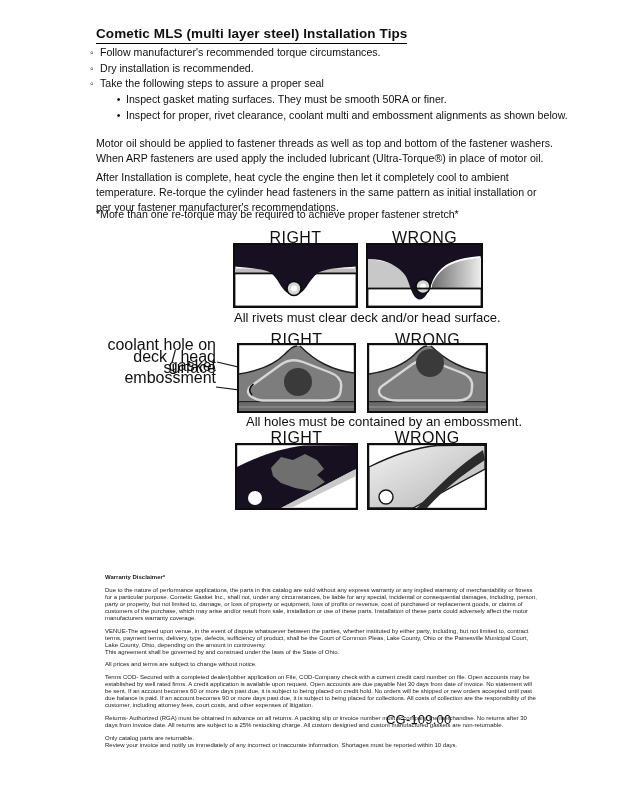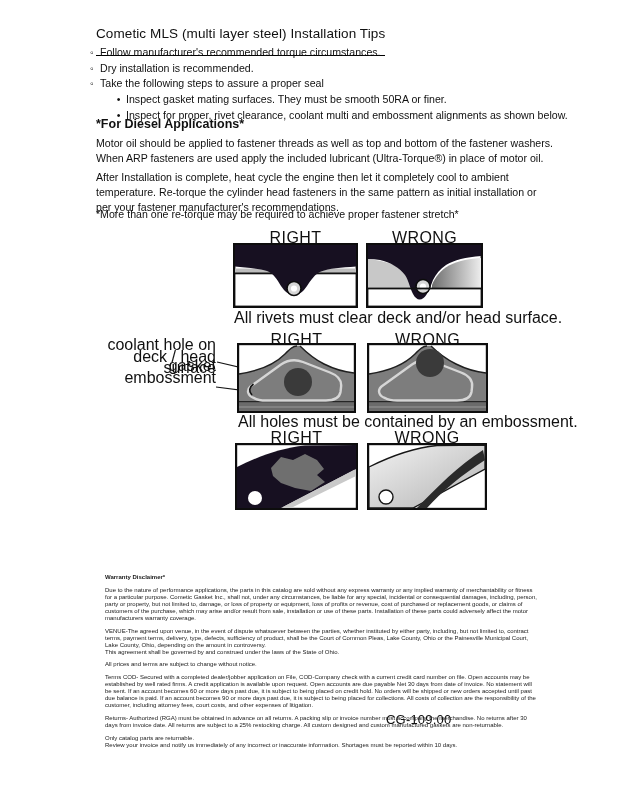--- a/index.html
+++ b/index.html
@@ -2,32 +2,32 @@
 <html><head>
 <meta charset="utf-8">
 <style>
   html,body{margin:0;padding:0;background:#ffffff;}
   #page{
     position:relative;width:618px;height:800px;background:#ffffff;overflow:hidden;
     font-family:"Liberation Sans","DejaVu Sans",sans-serif;color:#101010;
   }
   .abs{position:absolute;}
   .title{
-    font-size:13.5px;font-weight:normal;letter-spacing:.1px;
-    border-bottom:1.6px solid #000;padding-bottom:14px;white-space:nowrap;text-align:center;
+    font-size:13.5px;font-weight:bold;letter-spacing:.1px;
+    border-bottom:1.6px solid #000;padding-bottom:2px;white-space:nowrap;text-align:center;
   }
   .tips{display:flex;flex-direction:column;}
   .tip-row{display:flex;gap:4px;font-size:10.6px;line-height:15.7px;white-space:nowrap;}
   .tip-row .marker{flex:none;width:8px;text-align:center;}
   .tip-row.sub{padding-left:27px;}
   .tip-row.sub .marker{width:7px;}
   .section-heading{font-size:12.5px;font-weight:bold;white-space:nowrap;}
   .body-text{font-size:10.6px;line-height:15px;}
   .hdr{font-size:16px;letter-spacing:.4px;text-align:center;white-space:nowrap;}
-  .cap{font-size:16px;line-height:11.8px;white-space:nowrap;text-align:right;}
+  .cap{font-size:13px;line-height:11.8px;white-space:nowrap;text-align:right;}
   .prewrap{white-space:pre-line;}
   .callout{font-size:16px;line-height:11.6px;text-align:right;}
   .fig-box{display:block;}
   .legal{font-size:6px;line-height:7.1px;color:#1a1a1a;}
   .legal .lg-h{font-weight:bold;margin:0 0 5.5px 0;}
   .legal p{margin:0 0 5.5px 0;}
   .page-num{font-size:13px;letter-spacing:.2px;white-space:nowrap;}
 </style>
 </head>
 <body>
@@ -52,21 +52,20 @@
     <div class="tip-row sub">
       <span class="marker">•</span>
       <span>Inspect gasket mating surfaces.  They must be smooth 50RA or finer.</span>
     </div>
     <div class="tip-row sub">
       <span class="marker">•</span>
       <span>Inspect for proper, rivet clearance, coolant multi and embossment alignments as shown below.</span>
     </div>
   </div>
 
-  <div class="abs section-heading" style="left:96px;top:117px;">*For Diesel Applications*</div>
   <div class="abs body-text" style="left:96px;top:136px;width:466px;">Motor oil should be applied to fastener threads as well as top and bottom of the fastener washers. When ARP fasteners are used apply the included lubricant (Ultra-Torque®) in place of motor oil.</div>
   <div class="abs body-text" style="left:96px;top:170px;width:452px;">After Installation is complete, heat cycle the engine then let it completely cool to ambient temperature. Re-torque the cylinder head fasteners in the same pattern as initial installation or per your fastener manufacturer's recommendations.</div>
   <div class="abs body-text" style="left:96px;top:207px;width:466px;">*More than one re-torque may be required to achieve proper fastener stretch*</div>
 
   <div class="abs" style="left:0;top:229px;width:618px;height:100px;">
     <div class="abs hdr" style="left:233px;top:0;width:125px;">RIGHT</div>
     <div class="abs hdr" style="left:366px;top:0;width:117px;">WRONG</div>
 
     <svg class="abs fig-box" style="left:233px;top:14px;" width="125" height="65" viewBox="0 0 125 65">
       <rect x="1.2" y="1.2" width="122.6" height="62.6" fill="#ffffff" stroke="#0d0d0d" stroke-width="2.4"></rect>
@@ -127,21 +126,21 @@
       <path d="M2,31 C22,28 38,21 48,11 C53,6 56,3 60,3 L64,3 C68,7 77,15 89,21 C99,26 110,29 119,30 L119,68 L2,68 Z" fill="#7d7d7d"></path>
       <path d="M2,31 C22,28 38,21 48,11 C53,6 56,3 60,3" fill="none" stroke="#1f1f1f" stroke-width="1.4"></path>
       <path d="M64,3 C68,7 77,15 89,21 C99,26 110,29 119,30" fill="none" stroke="#1f1f1f" stroke-width="1.4"></path>
       <rect x="2" y="58" width="117" height="10" fill="#6b6b6b"></rect>
       <rect x="2" y="58" width="117" height="1.2" fill="#262626"></rect>
       <rect x="2" y="63.5" width="117" height="1" fill="#9a9a9a"></rect>
       <path d="M18,55 C12,53 10,47.5 14.5,43.5 L45,21.5 C51,17.5 59,16 67,19 L94,29.5 C102,32.5 106,38 105,44.5 L104.5,49 C103.5,54.5 98,57.5 90,57.5 L30,57.5 C24.5,57.5 20.5,56.5 18,55 Z" fill="none" stroke="#d6d6d6" stroke-width="2.4"></path>
       <circle cx="63" cy="20" r="14" fill="#3a3a3a"></circle>
     </svg>
 
-    <div class="abs cap" style="left:238px;top:86px;">All holes must be contained by an embossment.</div>
+    <div class="abs cap" style="left:246px;top:86px;">All holes must be contained by an embossment.</div>
   </div>
 
   <div class="abs" style="left:0;top:429px;width:618px;height:112px;">
     <div class="abs hdr" style="left:235px;top:0;width:123px;">RIGHT</div>
     <div class="abs hdr" style="left:367px;top:0;width:120px;">WRONG</div>
 
     <svg class="abs fig-box" style="left:235px;top:14px;" width="123" height="67" viewBox="0 0 123 67">
       <rect x="1.1" y="1.1" width="120.8" height="64.8" fill="#ffffff" stroke="#0d0d0d" stroke-width="2.2"></rect>
       <path d="M46,65 L121,26 L121,33 L56,65 Z" fill="#c9c9c9"></path>
       <path d="M2,24 C22,14 45,5 70,2.5 L121,2 L121,26 L46,65 L2,65 Z" fill="#171021"></path>

